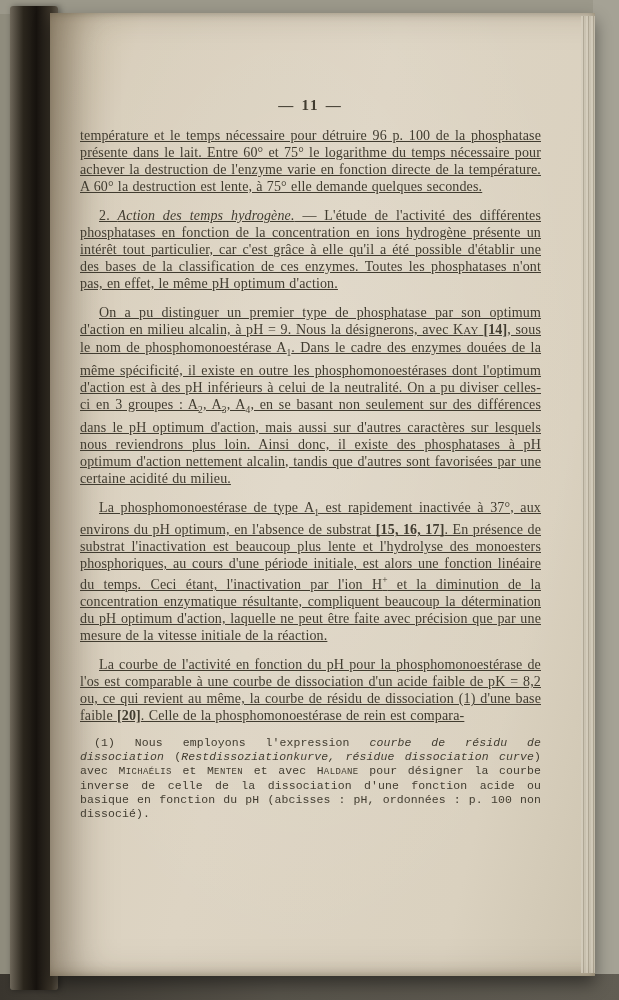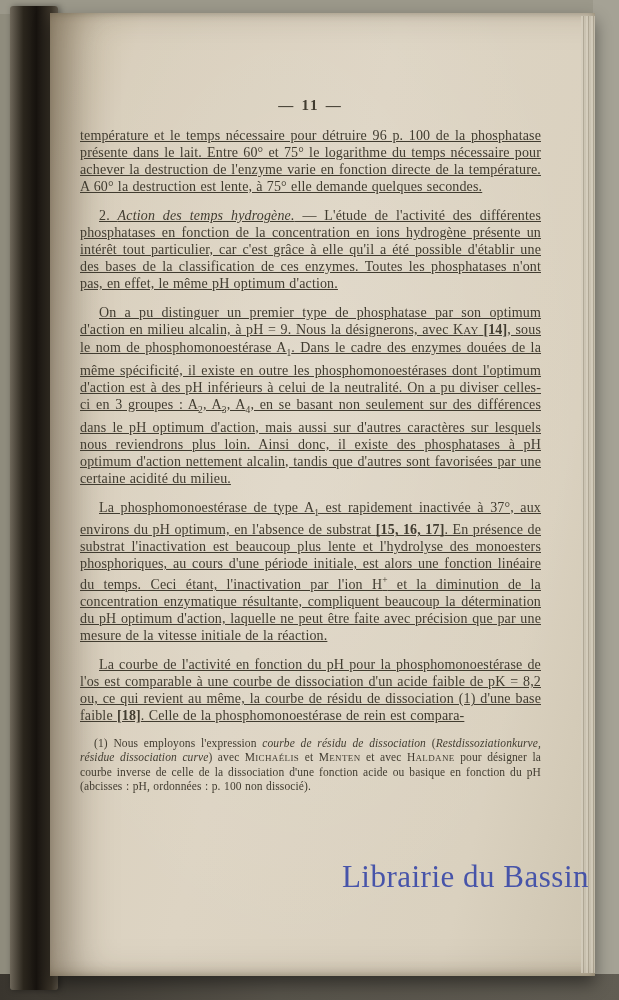--- a/index.html
+++ b/index.html
@@ -36,21 +36,21 @@
 
   .page-number{text-align:center;font-weight:bold;font-size:15px;letter-spacing:2px;margin-bottom:13px;}
 
   .para{margin:0 0 12px 0;text-align:justify;text-indent:19px;text-decoration:underline;}
   .para.no-indent{text-indent:0;}
   .para sub{font-size:.68em;}
   .para sup{font-size:.68em;}
   .sc{text-transform:uppercase;font-size:.78em;letter-spacing:.4px;}
 
   .footnote{margin:10px 0 12px 0;text-align:justify;font-size:11.5px;line-height:14px;
-            text-indent:14px;letter-spacing:.1px;}
+            text-indent:14px;letter-spacing:.1px;font-family:Liberation Mono, monospace;}
 
   .stamp{position:absolute;right:6px;top:846px;
          font-family:"Liberation Serif","DejaVu Serif",serif;
          font-size:31px;color:var(--stamp,#3b4aa8);opacity:.92;
          letter-spacing:.5px;white-space:nowrap;}
 </style>
 </head>
 <body>
 
 <div class="scene">
@@ -62,20 +62,19 @@
   <div class="page">
     <div class="page-edges"></div>
 
     <div class="page-inner">
       <div class="page-number">— 11 —</div>
 
       <p class="para no-indent">température et le temps nécessaire pour détruire 96 p. 100 de la phosphatase présente dans le lait. Entre 60° et 75° le logarithme du temps nécessaire pour achever la destruction de l'enzyme varie en fonction directe de la température. A 60° la destruction est lente, à 75° elle demande quelques secondes.</p>
       <p class="para">2. <i>Action des temps hydrogène.</i> — L'étude de l'activité des différentes phosphatases en fonction de la concentration en ions hydrogène présente un intérêt tout particulier, car c'est grâce à elle qu'il a été possible d'établir une des bases de la classification de ces enzymes. Toutes les phosphatases n'ont pas, en effet, le même pH optimum d'action.</p>
       <p class="para">On a pu distinguer un premier type de phosphatase par son optimum d'action en milieu alcalin, à pH = 9. Nous la désignerons, avec K<span class="sc">ay</span> <b>[14]</b>, sous le nom de phosphomonoestérase A<sub>1</sub>. Dans le cadre des enzymes douées de la même spécificité, il existe en outre les phosphomonoestérases dont l'optimum d'action est à des pH inférieurs à celui de la neutralité. On a pu diviser celles-ci en 3 groupes : A<sub>2</sub>, A<sub>3</sub>, A<sub>4</sub>, en se basant non seulement sur des différences dans le pH optimum d'action, mais aussi sur d'autres caractères sur lesquels nous reviendrons plus loin. Ainsi donc, il existe des phosphatases à pH optimum d'action nettement alcalin, tandis que d'autres sont favorisées par une certaine acidité du milieu.</p>
       <p class="para">La phosphomonoestérase de type A<sub>1</sub> est rapidement inactivée à 37°, aux environs du pH optimum, en l'absence de substrat <b>[15, 16, 17]</b>. En présence de substrat l'inactivation est beaucoup plus lente et l'hydrolyse des monoesters phosphoriques, au cours d'une période initiale, est alors une fonction linéaire du temps. Ceci étant, l'inactivation par l'ion H<sup>+</sup> et la diminution de la concentration enzymatique résultante, compliquent beaucoup la détermination du pH optimum d'action, laquelle ne peut être faite avec précision que par une mesure de la vitesse initiale de la réaction.</p>
-      <p class="para">La courbe de l'activité en fonction du pH pour la phosphomonoestérase de l'os est comparable à une courbe de dissociation d'un acide faible de pK = 8,2 ou, ce qui revient au même, la courbe de résidu de dissociation (1) d'une base faible <b>[18]</b>. Celle de la phosphomonoestérase de rein est compara-</p>
+      <p class="para">La courbe de l'activité en fonction du pH pour la phosphomonoestérase de l'os est comparable à une courbe de dissociation d'un acide faible de pK = 8,2 ou, ce qui revient au même, la courbe de résidu de dissociation (1) d'une base faible <b>[20]</b>. Celle de la phosphomonoestérase de rein est compara-</p>
 
       <p class="footnote">(1) Nous employons l'expression <i>courbe de résidu de dissociation</i> (<i>Restdissoziationkurve, résidue dissociation curve</i>) avec M<span class="sc">ichaélis</span> et M<span class="sc">enten</span> et avec H<span class="sc">aldane</span> pour désigner la courbe inverse de celle de la dissociation d'une fonction acide ou basique en fonction du pH (abcisses : pH, ordonnées : p. 100 non dissocié).</p>
     </div>
 
-    <div class="stamp">Librairie du Bassin</div>
   </div>
 </div>
 
 </body></html>

